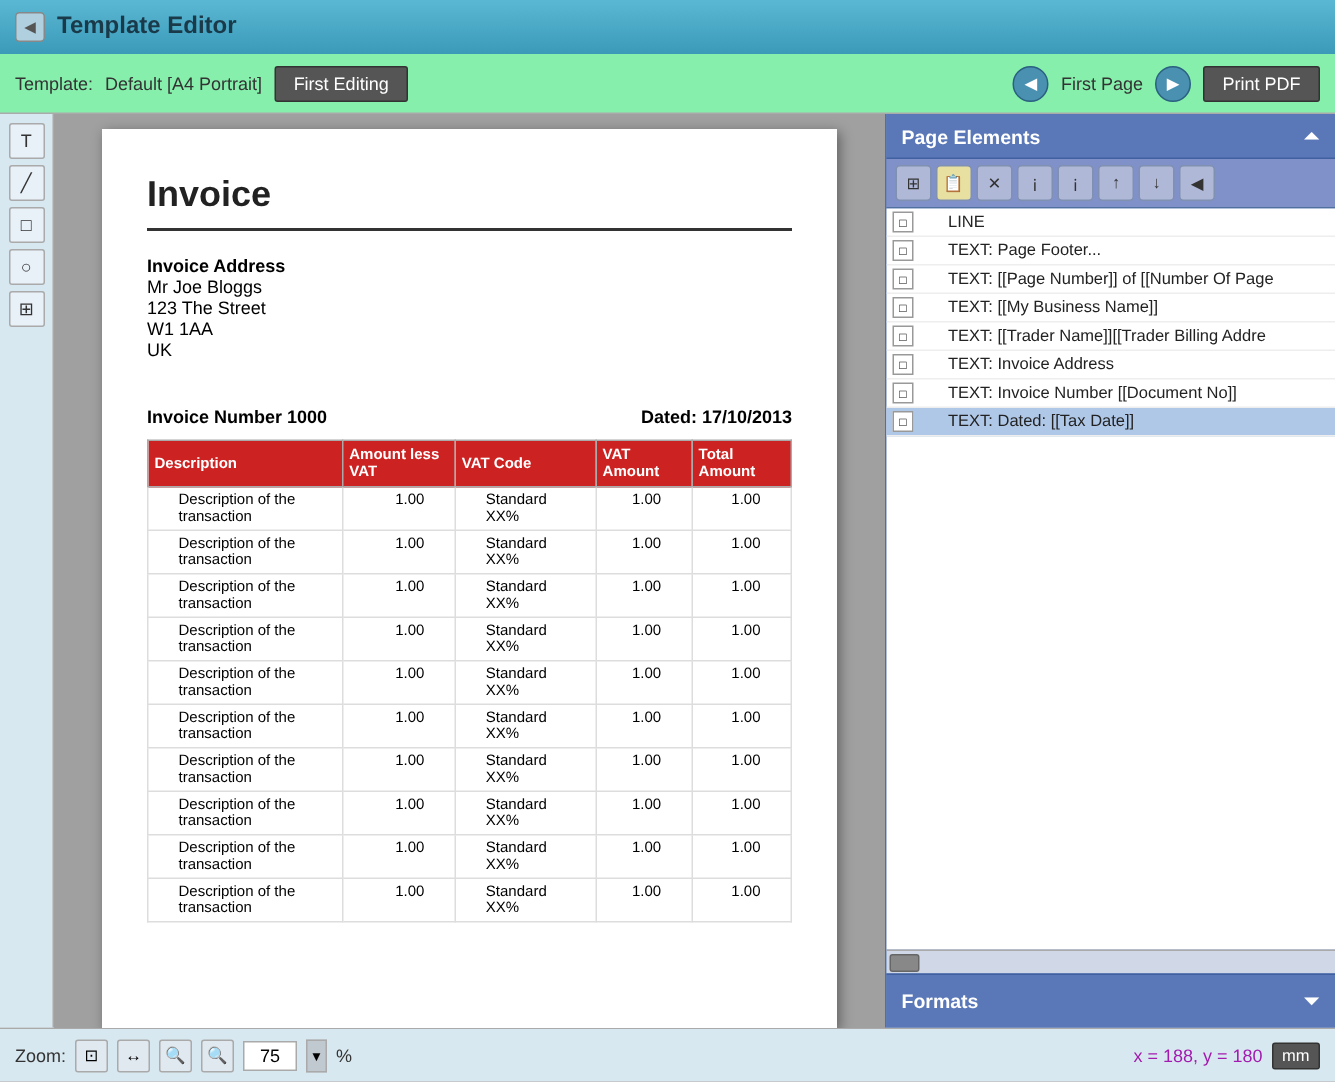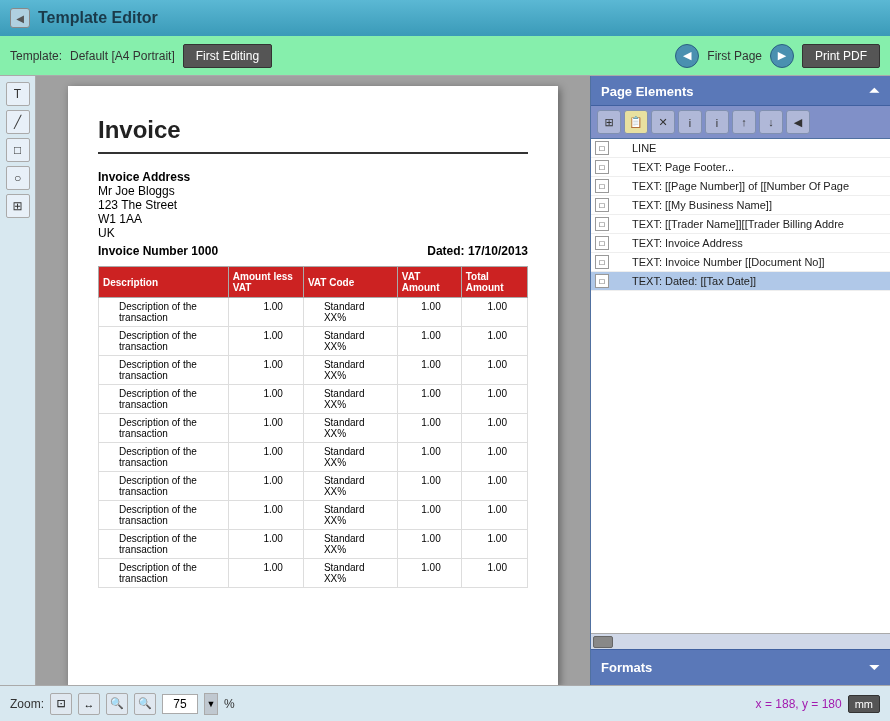--- a/index.html
+++ b/index.html
@@ -118,21 +118,21 @@
     
     .invoice-title {
       font-size: 24px;
       font-weight: bold;
       color: #222;
       border-bottom: 2px solid #333;
       padding-bottom: 8px;
       margin-bottom: 16px;
     }
     .invoice-address {
-      margin-bottom: 4px;
+      margin-bottom: 31px;
     }
     .invoice-address .addr-label {
       font-weight: bold; font-size: 12px;
     }
     .invoice-address .addr-line { font-size: 12px; }
 
     .invoice-meta {
       display: flex;
       justify-content: space-between;
       margin-bottom: 8px;

